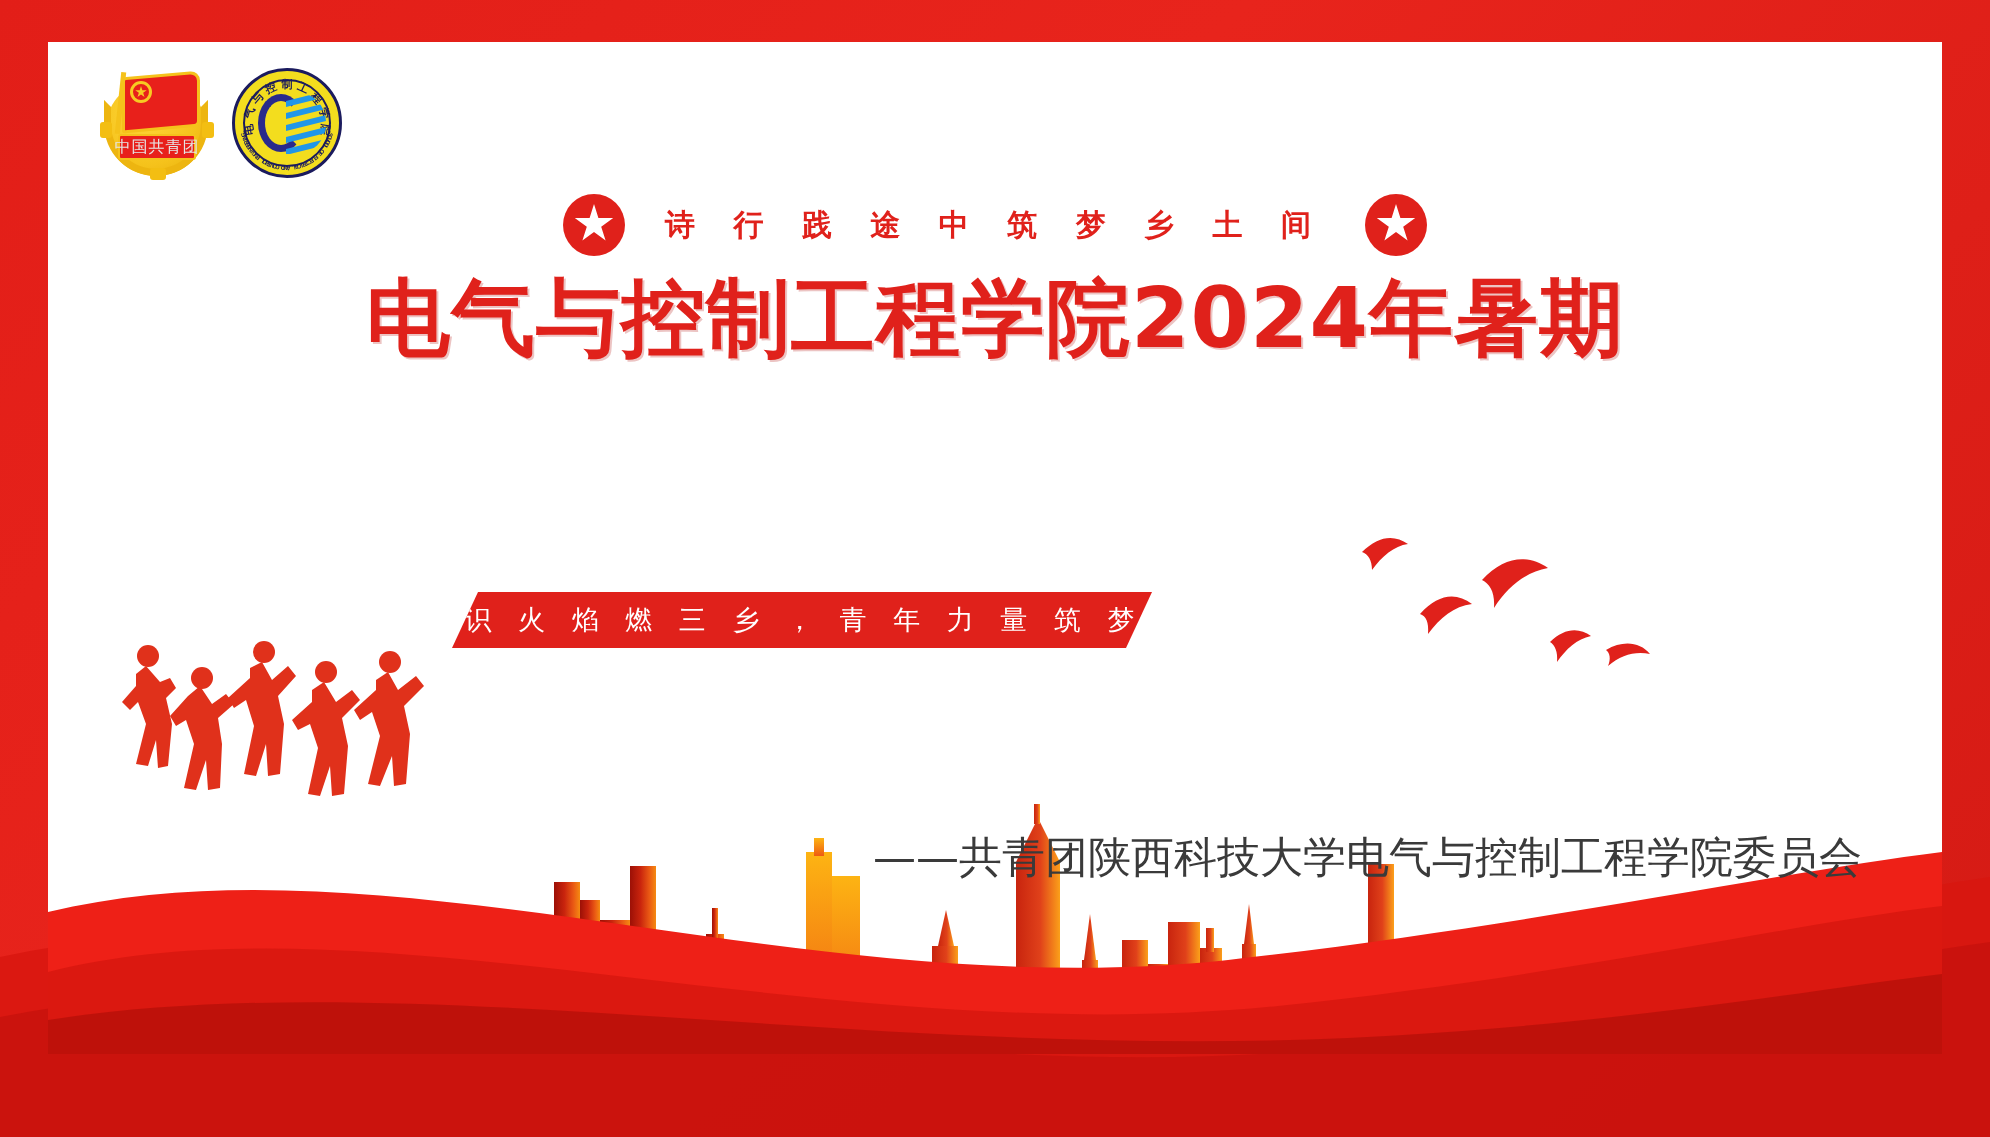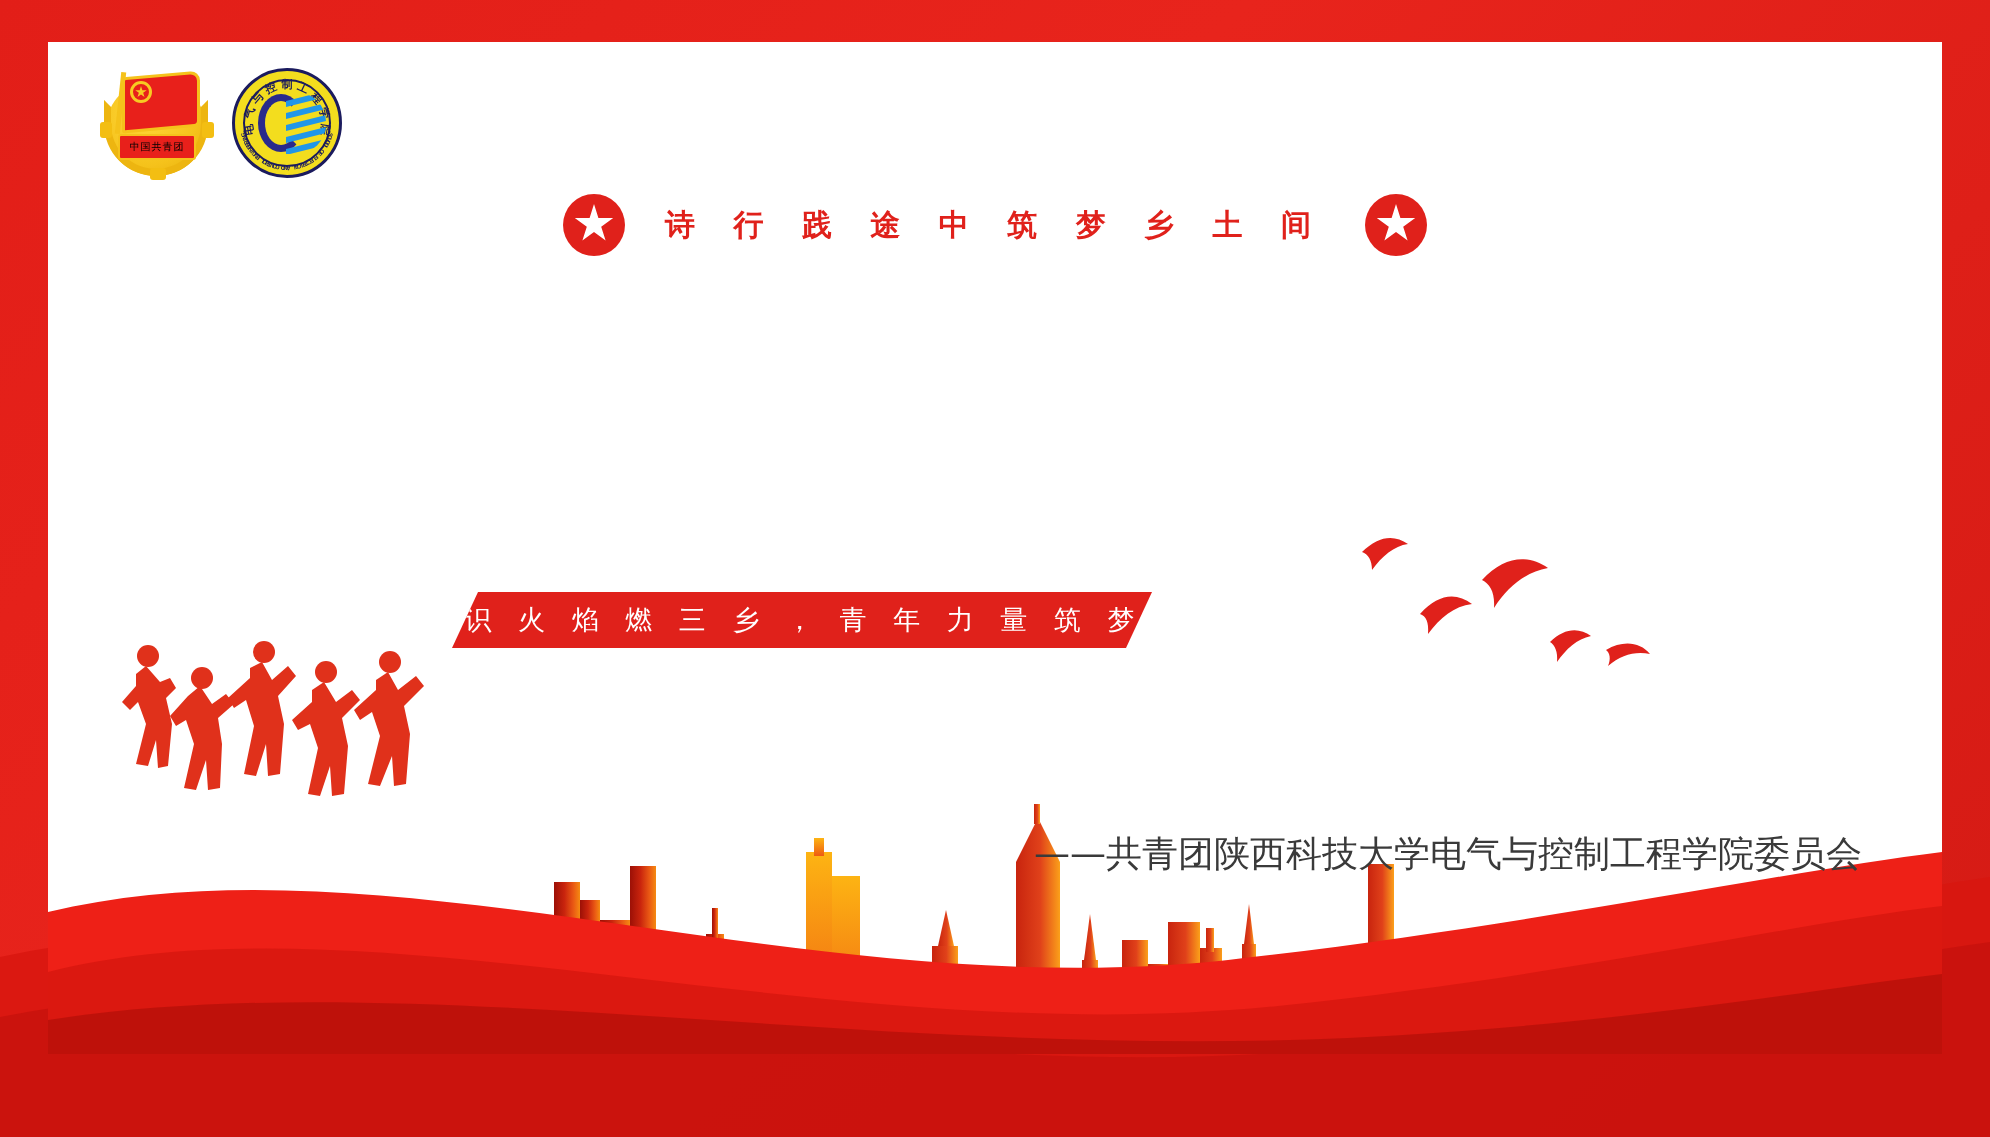--- a/index.html
+++ b/index.html
@@ -77,21 +77,21 @@
     width:12px; height:12px; background:#F7CA22;
     clip-path:polygon(50% 0,61% 35%,98% 35%,68% 57%,79% 91%,50% 70%,21% 91%,32% 57%,2% 35%,39% 35%);
   }
   #logo-cyl .ribbon {
     position:absolute; left:22px; top:70px;
     width:78px; height:26px; background:#E8201B;
     border:2px solid #F5C21B; border-radius:3px;
     display:flex; align-items:center; justify-content:center;
   }
   #logo-cyl .ribbon span {
-    font-size:10px; color:#000000; letter-spacing:1px;
+    font-size:16px; color:#e5e5e5; letter-spacing:1px;
     font-family:"DejaVu Sans", sans-serif; white-space:nowrap;
   }
 
   
   #logo-school { width:118px; height:118px; }
   #logo-school .ring-outer {
     position:absolute; left:4px; top:4px;
     width:110px; height:110px; border-radius:50%;
     background:#F3DD1E; border:3px solid #1B1B5E;
   }
@@ -179,21 +179,21 @@
     font-family:"DejaVu Sans", sans-serif;
     white-space:nowrap; padding-left:4px;
   }
 
   
   #signature {
     position:absolute; right:80px; top:790px;
     text-align:right;
   }
   #sig-org {
-    font-size:36px; color:#3A3A3A;
+    font-size:43px; color:#3A3A3A;
     font-family:"DejaVu Sans", sans-serif;
     white-space:nowrap; line-height:1.2;text-align:center;
   }
   #sig-date {
     margin-top:22px;
     font-size:36px; color:#3A3A3A;
     font-family:"DejaVu Sans", sans-serif;
   }
 
   
@@ -310,20 +310,21 @@
       <div class="star-badge">
           <i></i>
         </div>
       <div id="slogan-text">诗 行 践 途 中    筑 梦 乡 土 间</div>
       <div class="star-badge">
           <i></i>
         </div>
     </div>
 
     <div id="title-block">
+      <div class="title-line">电气与控制工程学院2024年暑期</div>
     </div>
 
     <div id="subtitle-banner">
       <div id="subtitle-text">知 识 火 焰 燃 三 乡 ， 青 年 力 量 筑 梦 长</div>
     </div>
 
     <svg id="birds" class="deco" viewBox="0 0 330 200">
       <g fill="#E0211B">
         <path d="M20,30 C36,14 52,12 66,22 C52,24 40,34 30,48 C30,38 26,32 20,30 Z"></path>
         <path d="M78,92 C96,72 114,70 130,82 C112,84 98,96 86,112 C87,100 84,94 78,92 Z"></path>

